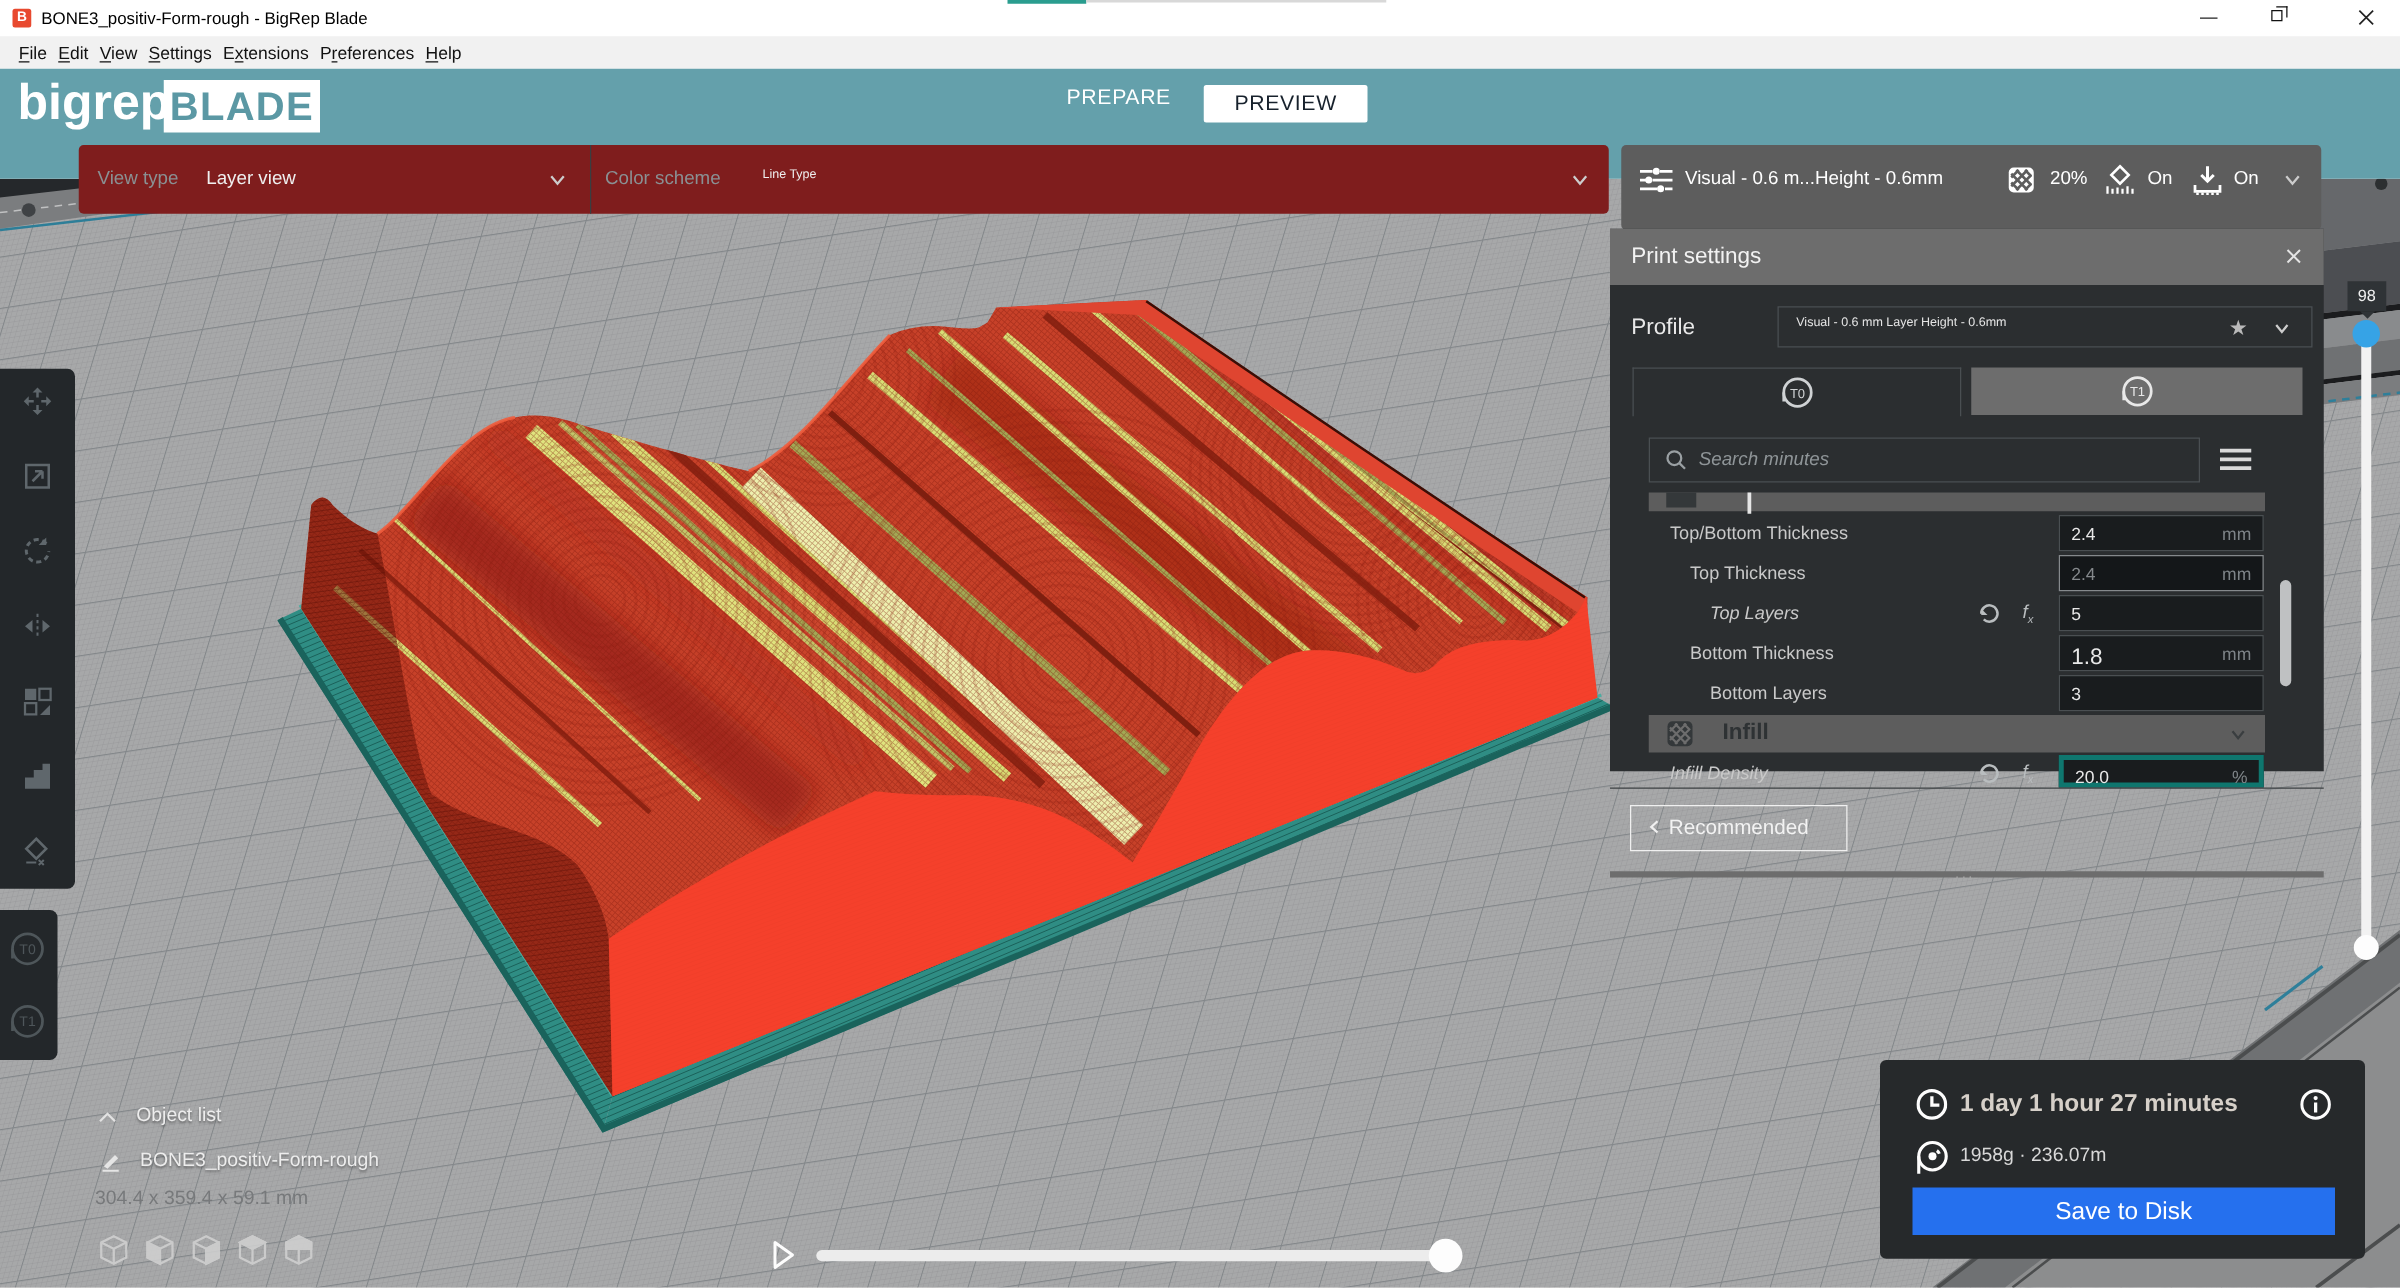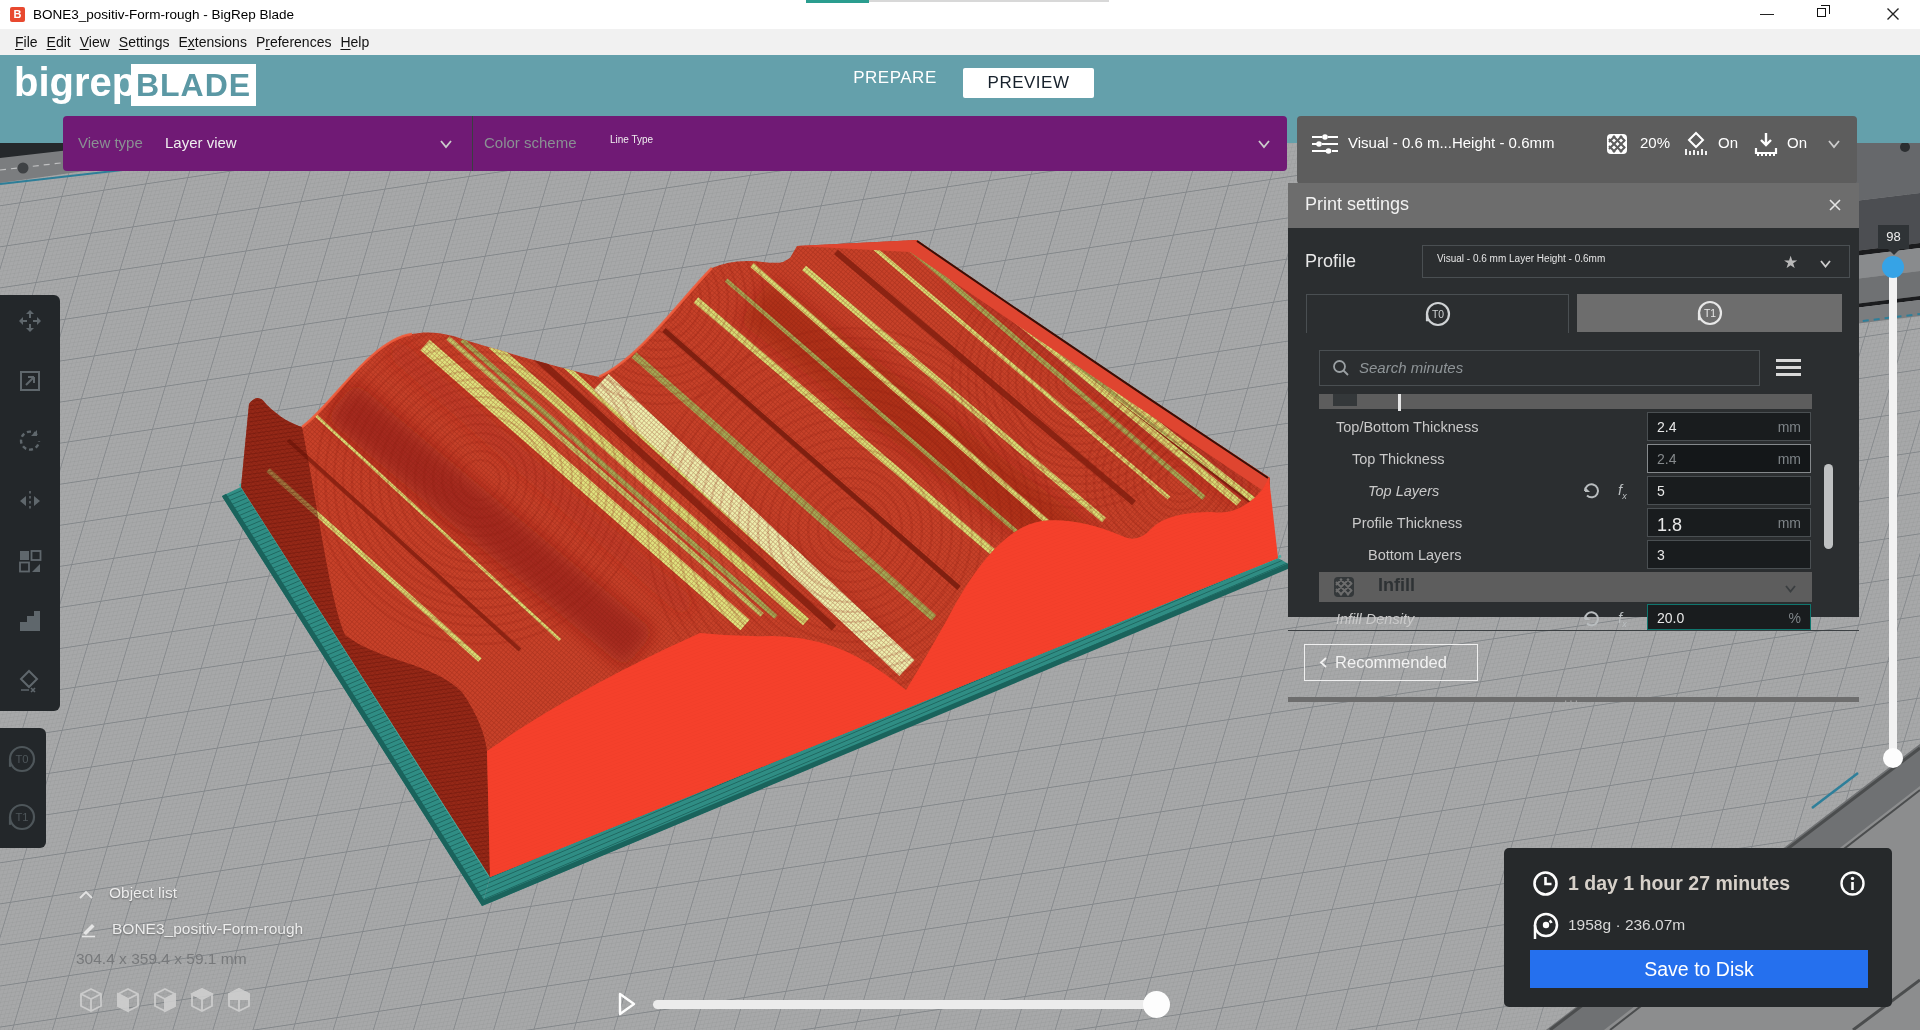--- a/index.html
+++ b/index.html
@@ -4,21 +4,21 @@
   * { margin:0; padding:0; box-sizing:border-box; }
   html,body { width:1920px; height:1030px; overflow:hidden;
                font-family:"Liberation Sans", sans-serif; }
   .abs { position:absolute; }
   #titlebar { position:absolute; left:0; top:0; width:100%; height:29px; background:#fff; }
   #menubar  { position:absolute; left:0; top:29px; width:100%; height:26px; background:#f1f1f1;
                font-size:14px; color:#111; display:flex; align-items:center; }
   #menubar span { margin-right:0px; }
   #header { position:absolute; left:0; top:55px; width:100%; height:88px; background:#64a0ab; }
   #viewport { position:absolute; left:0; top:143px; width:1920px; height:887px; background:#a2a3a4; }
-  .panel-dark { background:#701a75; }
+  .panel-dark { background:#7f1d1d; }
   u.mn { text-decoration:underline; text-underline-offset:2px; }
 </style></head>
 <body>
 
 <div id="viewport"><svg width="1920" height="887" viewBox="0 143 1920 887">
 
   <defs>
     <filter id="soft" x="-30%" y="-30%" width="160%" height="160%">
       <feGaussianBlur stdDeviation="9"></feGaussianBlur>
     </filter>
@@ -416,21 +416,21 @@
   </div>
   <span class="abs" style="left:80px;top:300px;color:#c9c9c9;font-size:14.5px;font-style:italic">Top Layers</span>
   <span class="abs" style="left:293px;top:298px"><svg width="20" height="20" viewBox="0 0 20 20" style="">
         <path d="M4 10a6.5 6.5 0 1 1 2 4.5" fill="none" stroke="#b9bdbf" stroke-width="2"></path>
         <path d="M4 6v5h5z" fill="#b9bdbf"></path>
       </svg></span>
   <span class="abs" style="left:330px;top:298px;color:#b9bdbf;font-size:15px;font-style:italic">f<sub style="font-size:9px">x</sub></span>
   <div class="abs" style="left:359px;top:293px;width:164px;height:29px;border:1px solid #4a4f52;background:#191c1e">
     <span class="abs" style="left:9px;top:6px;color:#e8e8e8;font-size:14px">5</span>
   </div>
-  <span class="abs" style="left:64px;top:332px;color:#c9c9c9;font-size:14.5px">Profile Thickness</span>
+  <span class="abs" style="left:64px;top:332px;color:#c9c9c9;font-size:14.5px">Bottom Thickness</span>
   <div class="abs" style="left:359px;top:325px;width:164px;height:29px;border:1px solid #4a4f52;background:#191c1e">
     <span class="abs" style="left:9px;top:6px;color:#e8e8e8;font-size:18px">1.8</span>
     <span class="abs" style="right:9px;top:6px;color:#7e8488;font-size:14px">mm</span>
   </div>
   <span class="abs" style="left:80px;top:364px;color:#c9c9c9;font-size:14.5px">Bottom Layers</span>
   <div class="abs" style="left:359px;top:357px;width:164px;height:29px;border:1px solid #4a4f52;background:#191c1e">
     <span class="abs" style="left:9px;top:6px;color:#e8e8e8;font-size:14px">3</span>
   </div>
   <div class="abs" style="left:31px;top:389px;width:493px;height:30px;background:#5d5d5d">
     <span class="abs" style="left:14px;top:4px"><svg width="22" height="22" viewBox="0 0 22 22" style="">
@@ -441,21 +441,21 @@
     <span class="abs" style="left:465px;top:9px"><svg width="13" height="13" viewBox="0 0 13 13" style="">
           <path d="M2 4l4.5 5.5 4.5-5.5" fill="none" stroke="#3a3e40" stroke-width="1.8"></path>
         </svg></span>
   </div>
   <span class="abs" style="left:48px;top:428px;color:#c9c9c9;font-size:14.5px;font-style:italic">Infill Density</span>
   <span class="abs" style="left:293px;top:426px"><svg width="20" height="20" viewBox="0 0 20 20" style="">
         <path d="M4 10a6.5 6.5 0 1 1 2 4.5" fill="none" stroke="#b9bdbf" stroke-width="2"></path>
         <path d="M4 6v5h5z" fill="#b9bdbf"></path>
       </svg></span>
   <span class="abs" style="left:330px;top:426px;color:#b9bdbf;font-size:15px;font-style:italic">f<sub style="font-size:9px">x</sub></span>
-  <div class="abs" style="left:359px;top:421px;width:164px;height:26px;border:1px solid #0f766e;background:#191c1e">
+  <div class="abs" style="left:359px;top:421px;width:164px;height:26px;border:4px solid #0f766e;background:#191c1e">
     <span class="abs" style="left:9px;top:5px;color:#e8e8e8;font-size:14px">20.0</span>
     <span class="abs" style="right:9px;top:5px;color:#7e8488;font-size:14px">%</span>
   </div>
 
   <div class="abs" style="left:536px;top:281px;width:9px;height:85px;background:#bfc1c2;border-radius:5px"></div>
 
   <div class="abs" style="left:0px;top:447px;width:571px;height:1px;background:#3c4043"></div>
   <div class="abs" style="left:16px;top:461px;width:174px;height:37px;border:1.5px solid #f0f0f0;
        color:#f2f2f2;font-size:16.5px;text-align:center;line-height:34px">
     <span style="position:absolute;left:12px;top:1px"><svg width="13" height="13" viewBox="0 0 13 13" style="">

